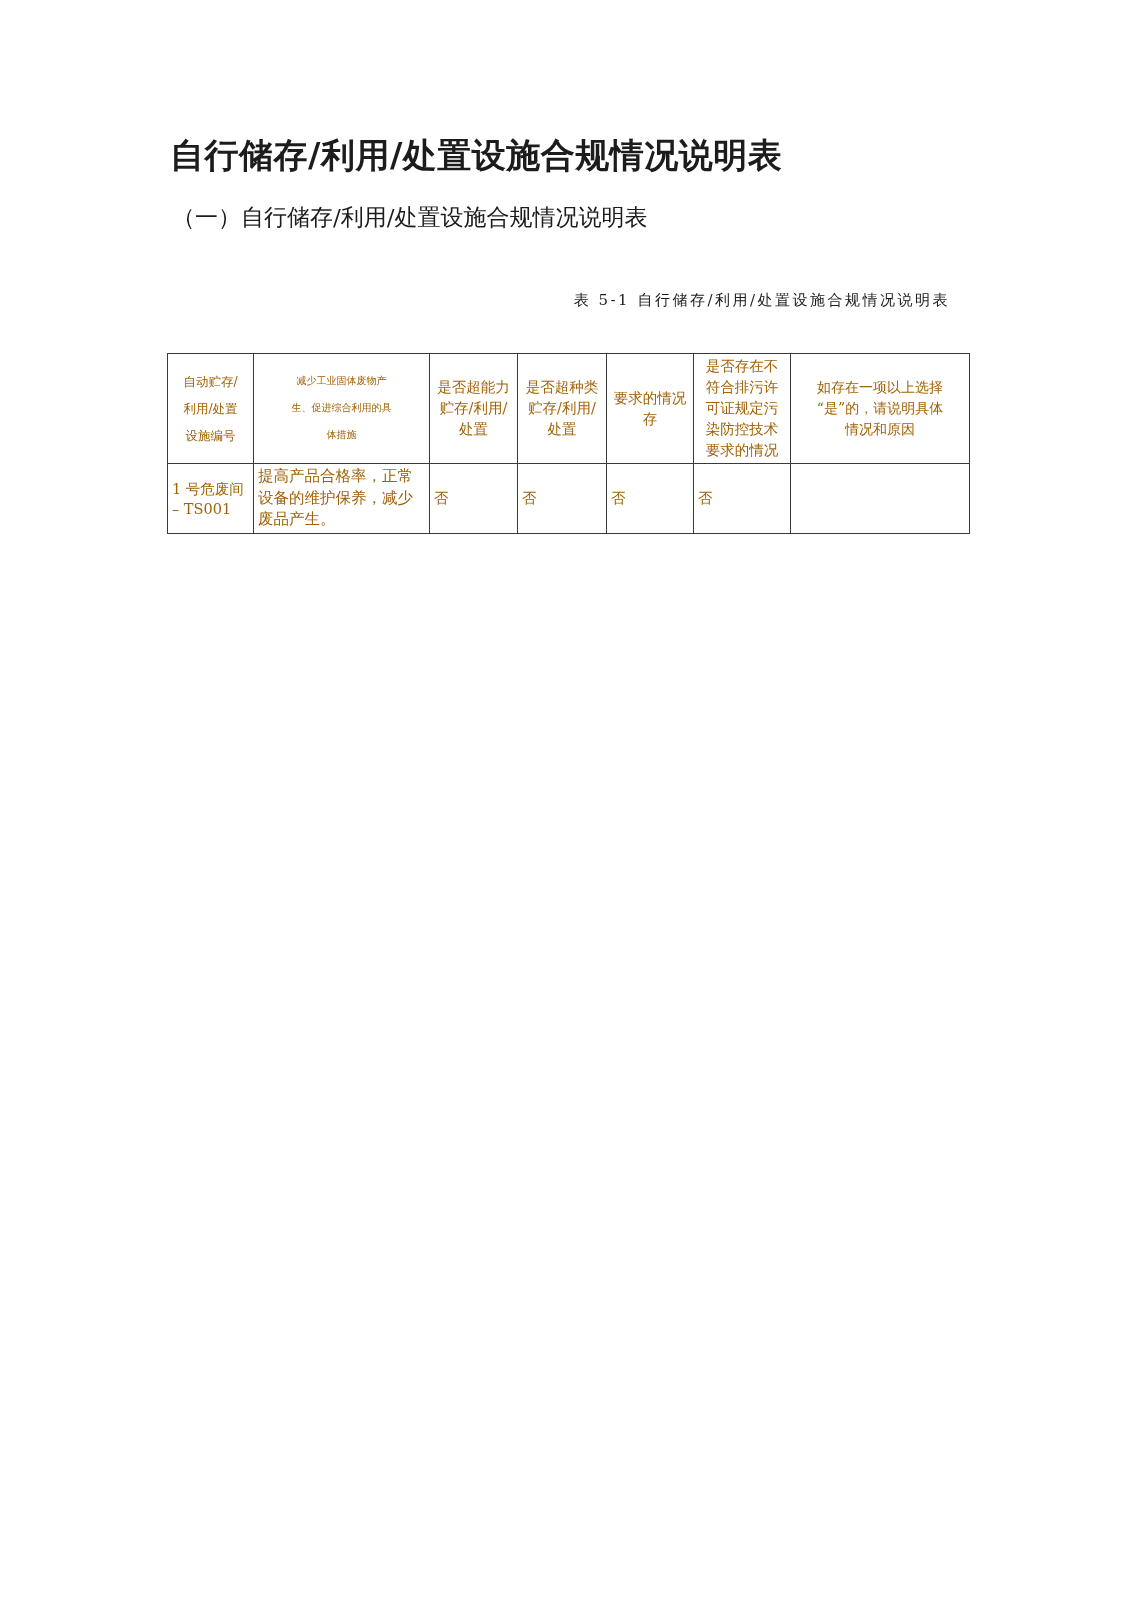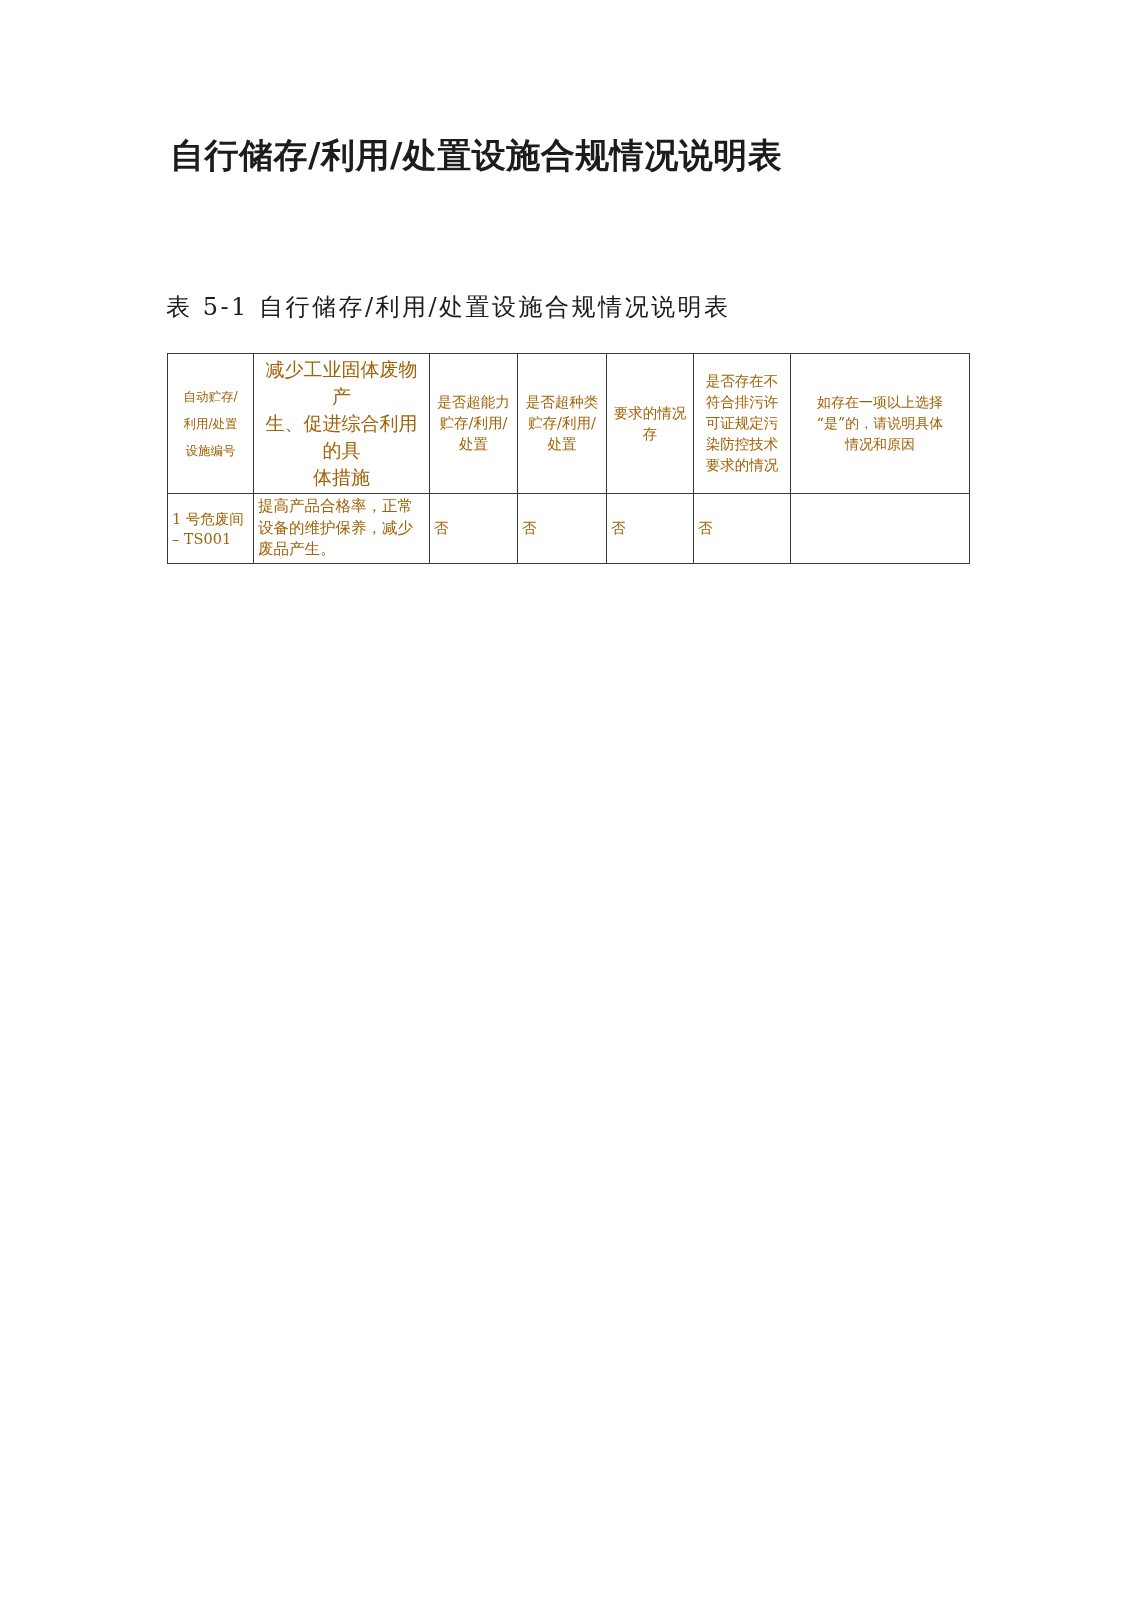--- a/index.html
+++ b/index.html
@@ -32,25 +32,25 @@
     left: 172px;
     top: 204px;
     margin: 0;
     font-size: 23px;
     font-weight: normal;
     line-height: 1.2;
     white-space: nowrap;
   }
   .table-caption {
     position: absolute;
-    left: 166px;
+    left: 148px;
     top: 291px;
     width: 802px;
-    text-align: left;
-    font-size: 24px;
+    text-align: right;
+    font-size: 15px;
     letter-spacing: 2.5px;
     white-space: nowrap;
   }
   table.compliance {
     position: absolute;
     left: 167px;
     top: 353px;
     border-collapse: collapse;
     table-layout: fixed;
     width: 803px;
@@ -73,35 +73,36 @@
     padding: 2px 4px;
     box-sizing: border-box;
     overflow: hidden;
   }
   tr.header-row  { height: 109px; }
   tr.data-row-1  { height: 70px;  }
   tr.data-row-2  { height: 68px;  }
 
   th.hc { text-align: center; font-size: 14.5px; line-height: 21px; }
   th.hc.h1 { font-size: 12.5px; line-height: 27px; }
-  th.hc.h2 { font-size: 19px; line-height: 27px; }
+  th.hc.h2 { font-size: 10px; line-height: 27px; font-family: Liberation Mono, monospace; }
   th.hc.h7 { font-size: 14px;   line-height: 21px; }
 
   td.cell-id   { text-align: left; font-size: 14.5px; line-height: 20px; padding-left: 6px; }
   td.cell-meas { text-align: left; font-size: 15.5px; line-height: 21.5px; padding-left: 5px; padding-right: 3px; }
   td.cell-flag { text-align: left; font-size: 14.5px; line-height: 21px; padding-left: 7px; }
   td.cell-note { font-size: 14.5px; }
 </style>
 </head>
 <body>
 
 <div class="page">
 
   <h1 class="doc-title">自行储存/利用/处置设施合规情况说明表</h1>
 
+  <h2 class="doc-subtitle">（一）自行储存/利用/处置设施合规情况说明表</h2>
 
   <div class="table-caption">表 5-1 自行储存/利用/处置设施合规情况说明表</div>
 
   <table class="compliance">
     <colgroup>
       <col class="col1">
         <col class="col2">
         <col class="col3">
         <col class="col4">
       <col class="col5">

